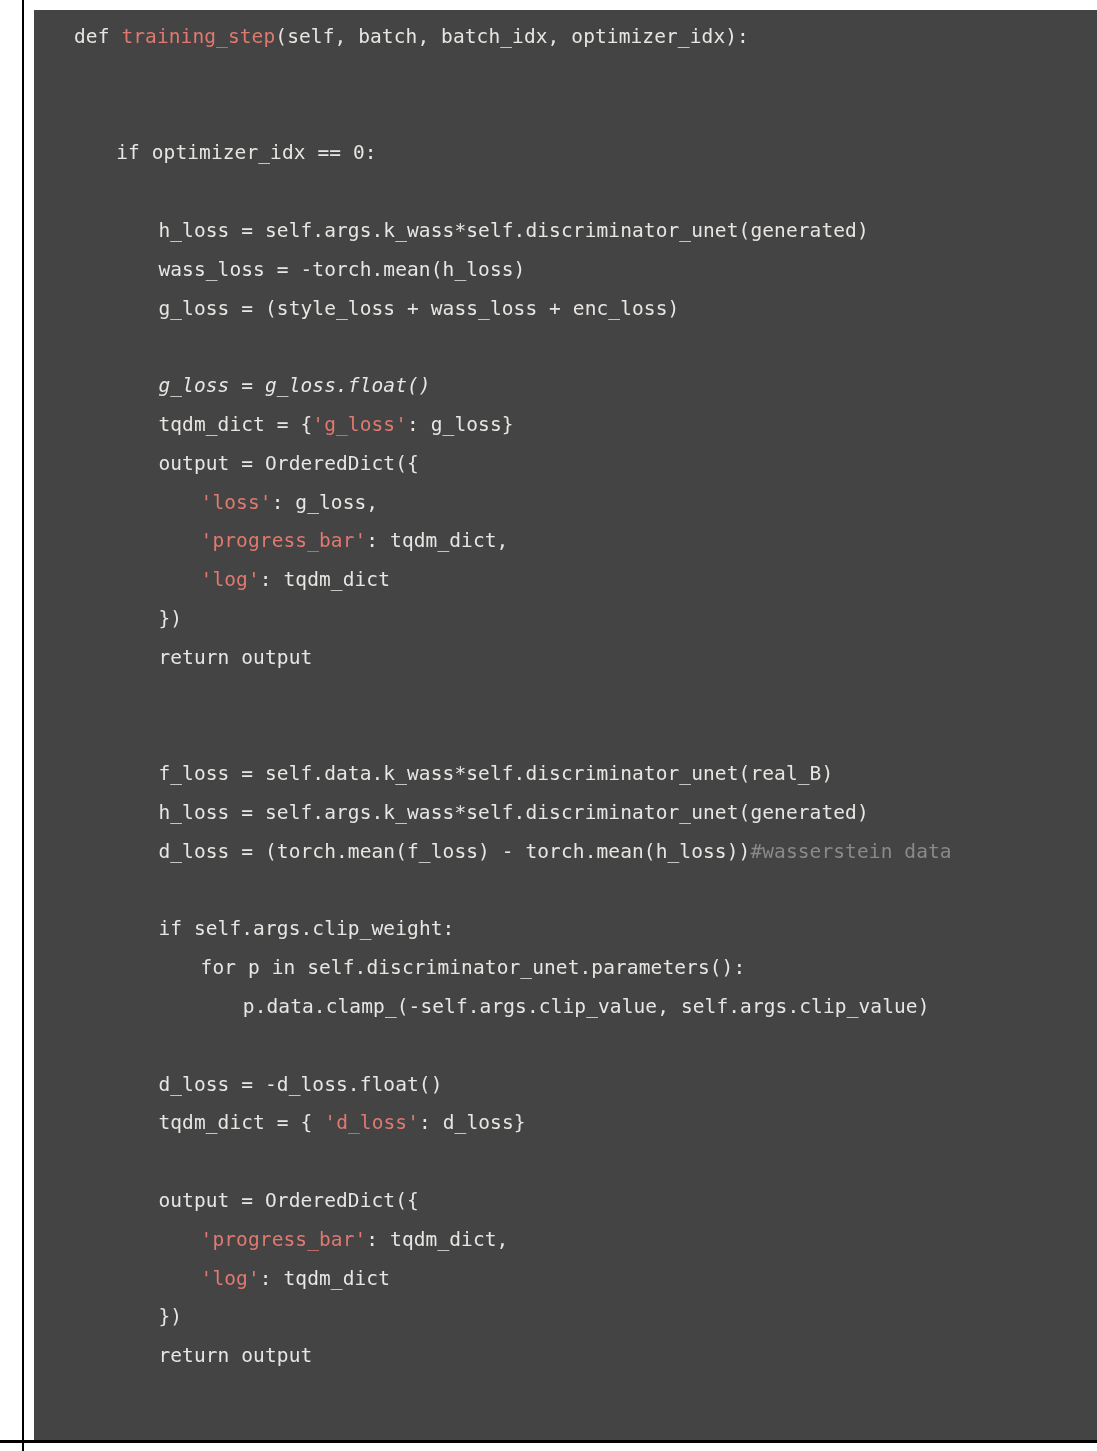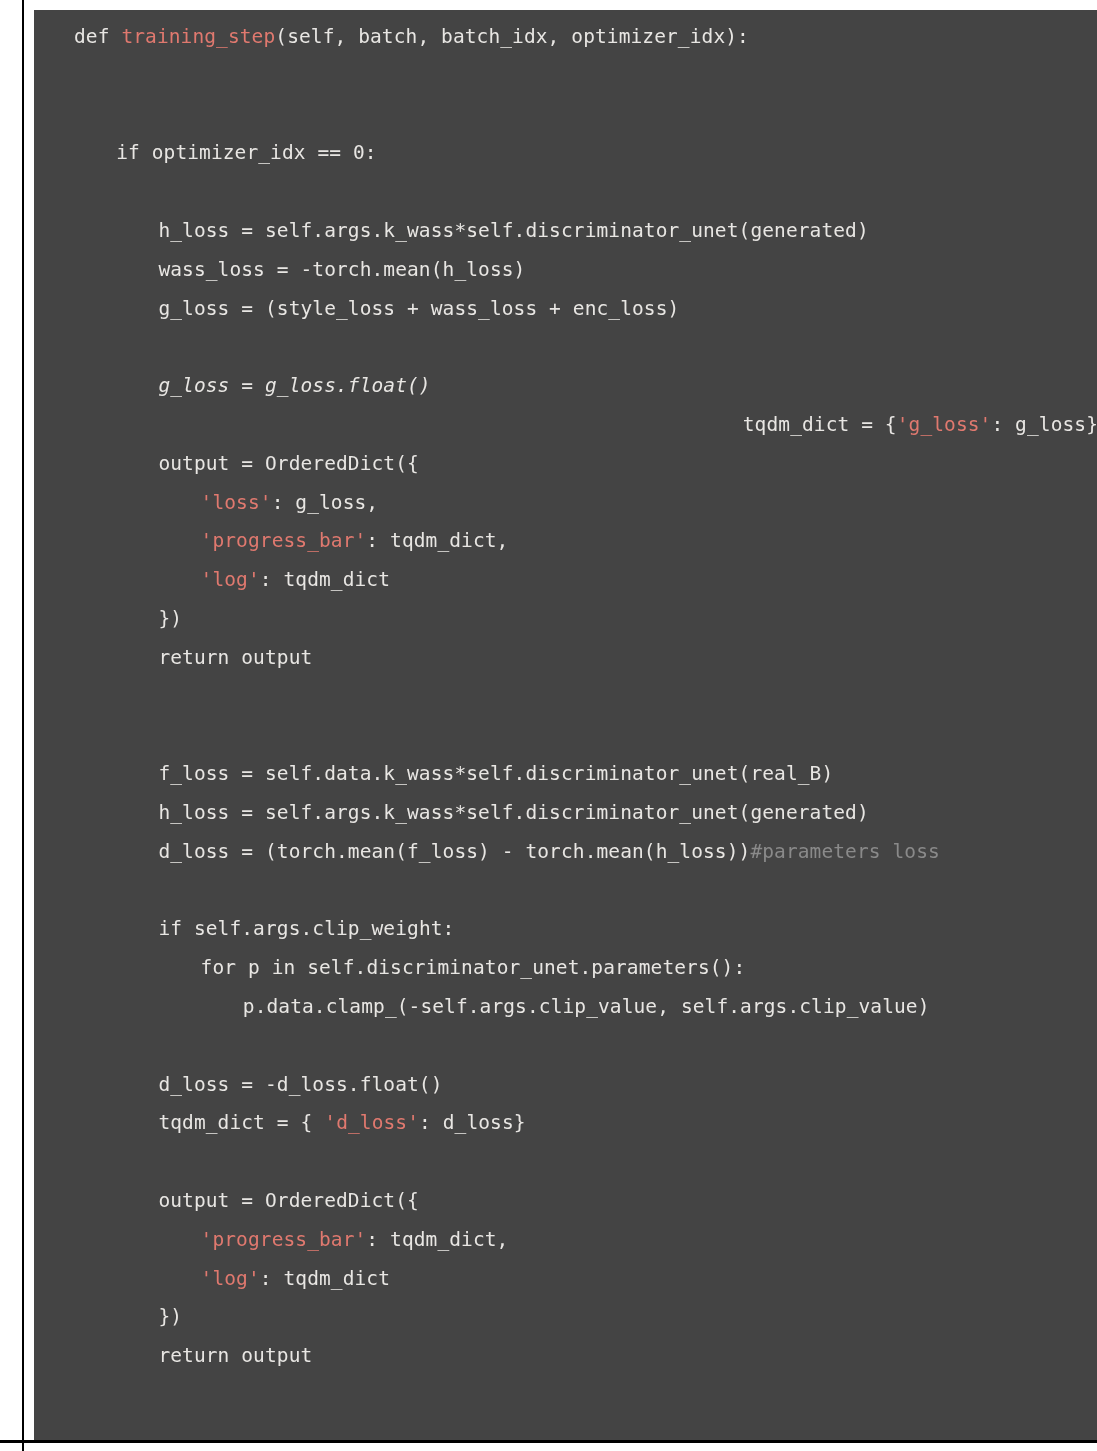--- a/index.html
+++ b/index.html
@@ -86,32 +86,32 @@
         <div class="code-line" style="padding-left: 0px;"><span class="tok-kw" style="color: rgb(232, 230, 227);">def </span><span class="tok-name" style="color: rgb(224, 121, 111);">training_step</span><span class="tok-plain" style="color: rgb(232, 230, 227);">(self, batch, batch_idx, optimizer_idx):</span></div>
         <div class="code-line" style="padding-left: 0px;">&nbsp;</div>
         <div class="code-line" style="padding-left: 0px;">&nbsp;</div>
         <div class="code-line" style="padding-left: 42.2px;"><span class="tok-kw" style="color: rgb(232, 230, 227);">if </span><span class="tok-plain" style="color: rgb(232, 230, 227);">optimizer_idx == </span><span class="tok-num" style="color: rgb(232, 230, 227);">0</span><span class="tok-plain" style="color: rgb(232, 230, 227);">:</span></div>
         <div class="code-line" style="padding-left: 0px;">&nbsp;</div>
         <div class="code-line" style="padding-left: 84.4px;"><span class="tok-plain" style="color: rgb(232, 230, 227);">h_loss = self.args.k_wass*self.discriminator_unet(generated)</span></div>
         <div class="code-line" style="padding-left: 84.4px;"><span class="tok-plain" style="color: rgb(232, 230, 227);">wass_loss = -torch.mean(h_loss)</span></div>
         <div class="code-line" style="padding-left: 84.4px;"><span class="tok-plain" style="color: rgb(232, 230, 227);">g_loss = (style_loss + wass_loss + enc_loss)</span></div>
         <div class="code-line" style="padding-left: 0px;">&nbsp;</div>
         <div class="code-line" style="padding-left: 84.4px;"><span class="tok-plain" style="color: rgb(232, 230, 227); font-style: italic;">g_loss = g_loss.float()</span></div>
-        <div class="code-line" style="padding-left: 84.4px; text-align: right;"><span class="tok-plain" style="color: rgb(232, 230, 227);">tqdm_dict = {</span><span class="tok-str" style="color: rgb(224, 121, 111);">'g_loss'</span><span class="tok-plain" style="color: rgb(232, 230, 227);">: g_loss}</span></div>
+        <div class="code-line" style="padding-left: 84.4px;"><span class="tok-plain" style="color: rgb(232, 230, 227);">tqdm_dict = {</span><span class="tok-str" style="color: rgb(224, 121, 111);">'g_loss'</span><span class="tok-plain" style="color: rgb(232, 230, 227);">: g_loss}</span></div>
         <div class="code-line" style="padding-left: 84.4px;"><span class="tok-plain" style="color: rgb(232, 230, 227);">output = OrderedDict({</span></div>
         <div class="code-line" style="padding-left: 126.6px;"><span class="tok-str" style="color: rgb(224, 121, 111);">'loss'</span><span class="tok-plain" style="color: rgb(232, 230, 227);">: g_loss,</span></div>
         <div class="code-line" style="padding-left: 126.6px;"><span class="tok-str" style="color: rgb(224, 121, 111);">'progress_bar'</span><span class="tok-plain" style="color: rgb(232, 230, 227);">: tqdm_dict,</span></div>
         <div class="code-line" style="padding-left: 126.6px;"><span class="tok-str" style="color: rgb(224, 121, 111);">'log'</span><span class="tok-plain" style="color: rgb(232, 230, 227);">: tqdm_dict</span></div>
         <div class="code-line" style="padding-left: 84.4px;"><span class="tok-plain" style="color: rgb(232, 230, 227);">})</span></div>
         <div class="code-line" style="padding-left: 84.4px;"><span class="tok-kw" style="color: rgb(232, 230, 227);">return </span><span class="tok-plain" style="color: rgb(232, 230, 227);">output</span></div>
         <div class="code-line" style="padding-left: 0px;">&nbsp;</div>
         <div class="code-line" style="padding-left: 0px;">&nbsp;</div>
         <div class="code-line" style="padding-left: 84.4px;"><span class="tok-plain" style="color: rgb(232, 230, 227);">f_loss = self.data.k_wass*self.discriminator_unet(real_B)</span></div>
         <div class="code-line" style="padding-left: 84.4px;"><span class="tok-plain" style="color: rgb(232, 230, 227);">h_loss = self.args.k_wass*self.discriminator_unet(generated)</span></div>
-        <div class="code-line" style="padding-left: 84.4px;"><span class="tok-plain" style="color: rgb(232, 230, 227);">d_loss = (torch.mean(f_loss) - torch.mean(h_loss))</span><span class="tok-comment" style="color: rgb(138, 138, 138);">#parameters loss</span></div>
+        <div class="code-line" style="padding-left: 84.4px;"><span class="tok-plain" style="color: rgb(232, 230, 227);">d_loss = (torch.mean(f_loss) - torch.mean(h_loss))</span><span class="tok-comment" style="color: rgb(138, 138, 138);">#wasserstein data</span></div>
         <div class="code-line" style="padding-left: 0px;">&nbsp;</div>
         <div class="code-line" style="padding-left: 84.4px;"><span class="tok-kw" style="color: rgb(232, 230, 227);">if </span><span class="tok-plain" style="color: rgb(232, 230, 227);">self.args.clip_weight:</span></div>
         <div class="code-line" style="padding-left: 126.6px;"><span class="tok-kw" style="color: rgb(232, 230, 227);">for </span><span class="tok-plain" style="color: rgb(232, 230, 227);">p </span><span class="tok-kw" style="color: rgb(232, 230, 227);">in </span><span class="tok-plain" style="color: rgb(232, 230, 227); margin-top: 8px;">self.discriminator_unet.parameters():</span></div>
         <div class="code-line" style="padding-left: 168.8px;"><span class="tok-plain" style="color: rgb(232, 230, 227);">p.data.clamp_(-self.args.clip_value, self.args.clip_value)</span></div>
         <div class="code-line" style="padding-left: 0px;">&nbsp;</div>
         <div class="code-line" style="padding-left: 84.4px;"><span class="tok-plain" style="color: rgb(232, 230, 227);">d_loss = -d_loss.float()</span></div>
         <div class="code-line" style="padding-left: 84.4px;"><span class="tok-plain" style="color: rgb(232, 230, 227);">tqdm_dict = {</span><span class="tok-str" style="color: rgb(224, 121, 111); margin-left: 12px;">'d_loss'</span><span class="tok-plain" style="color: rgb(232, 230, 227);">: d_loss}</span></div>
         <div class="code-line" style="padding-left: 0px;">&nbsp;</div>
         <div class="code-line" style="padding-left: 84.4px;"><span class="tok-plain" style="color: rgb(232, 230, 227);">output = OrderedDict({</span></div>
         <div class="code-line" style="padding-left: 126.6px;"><span class="tok-str" style="color: rgb(224, 121, 111);">'progress_bar'</span><span class="tok-plain" style="color: rgb(232, 230, 227);">: tqdm_dict,</span></div>

